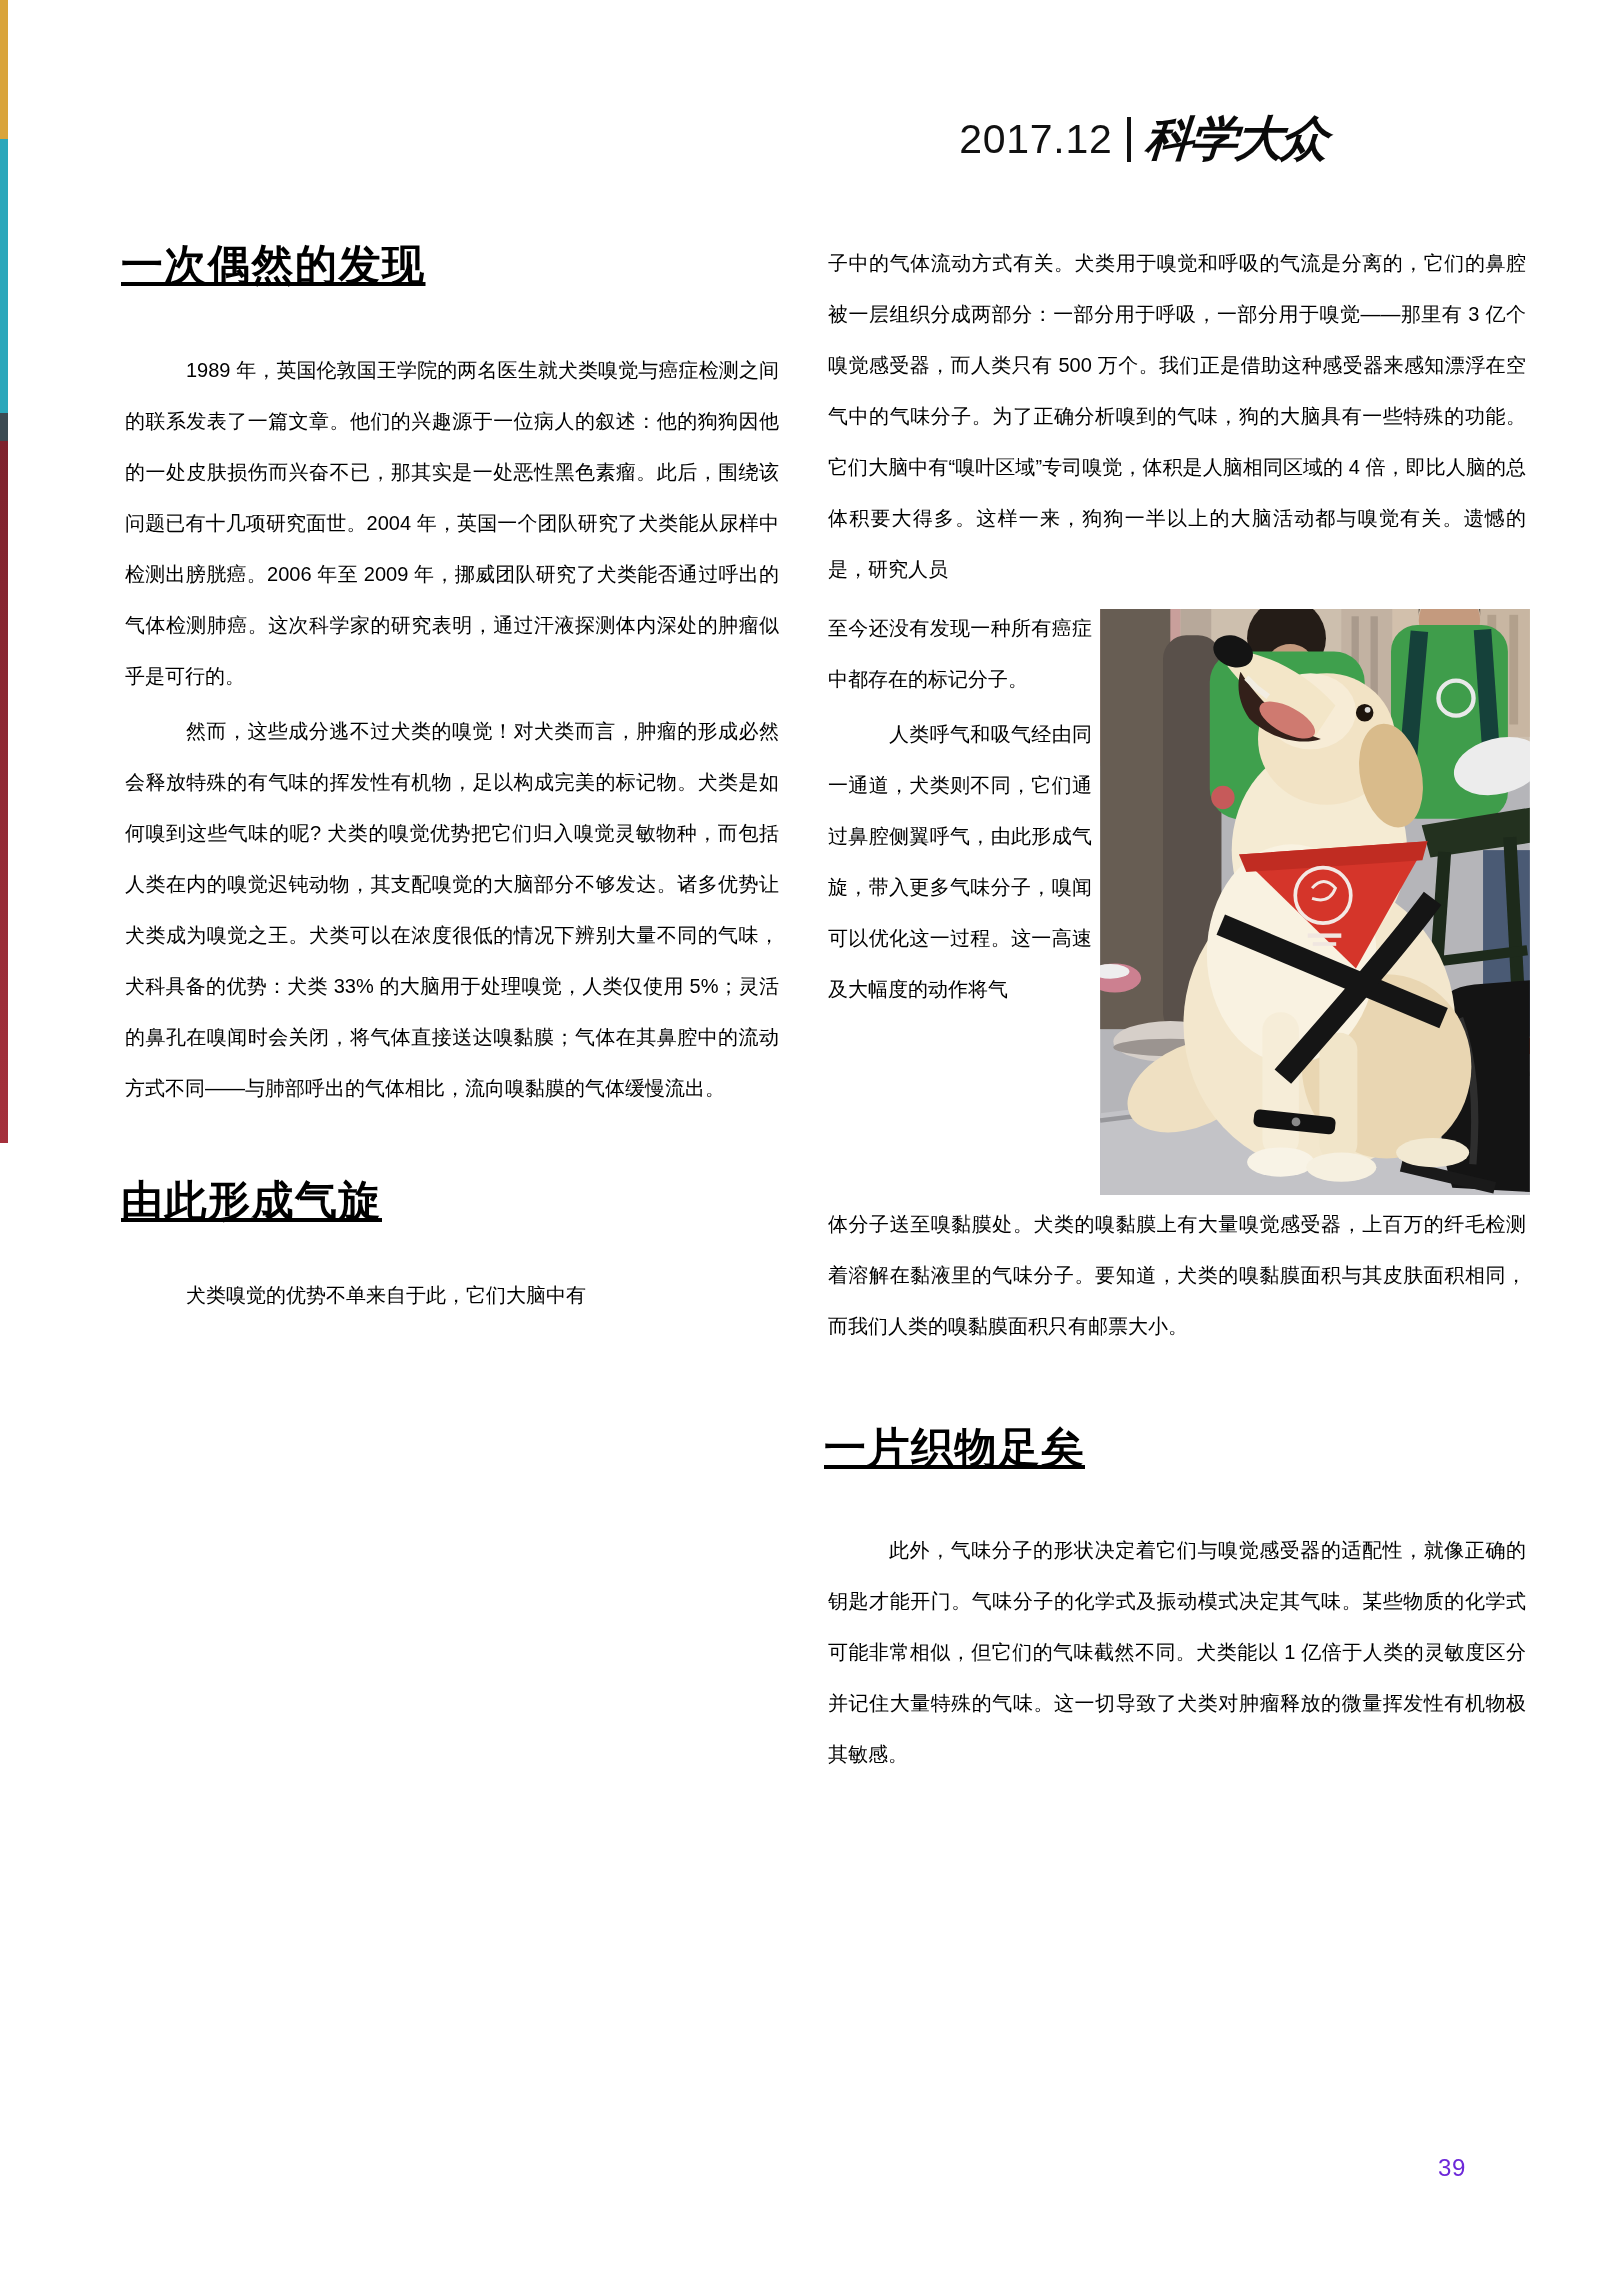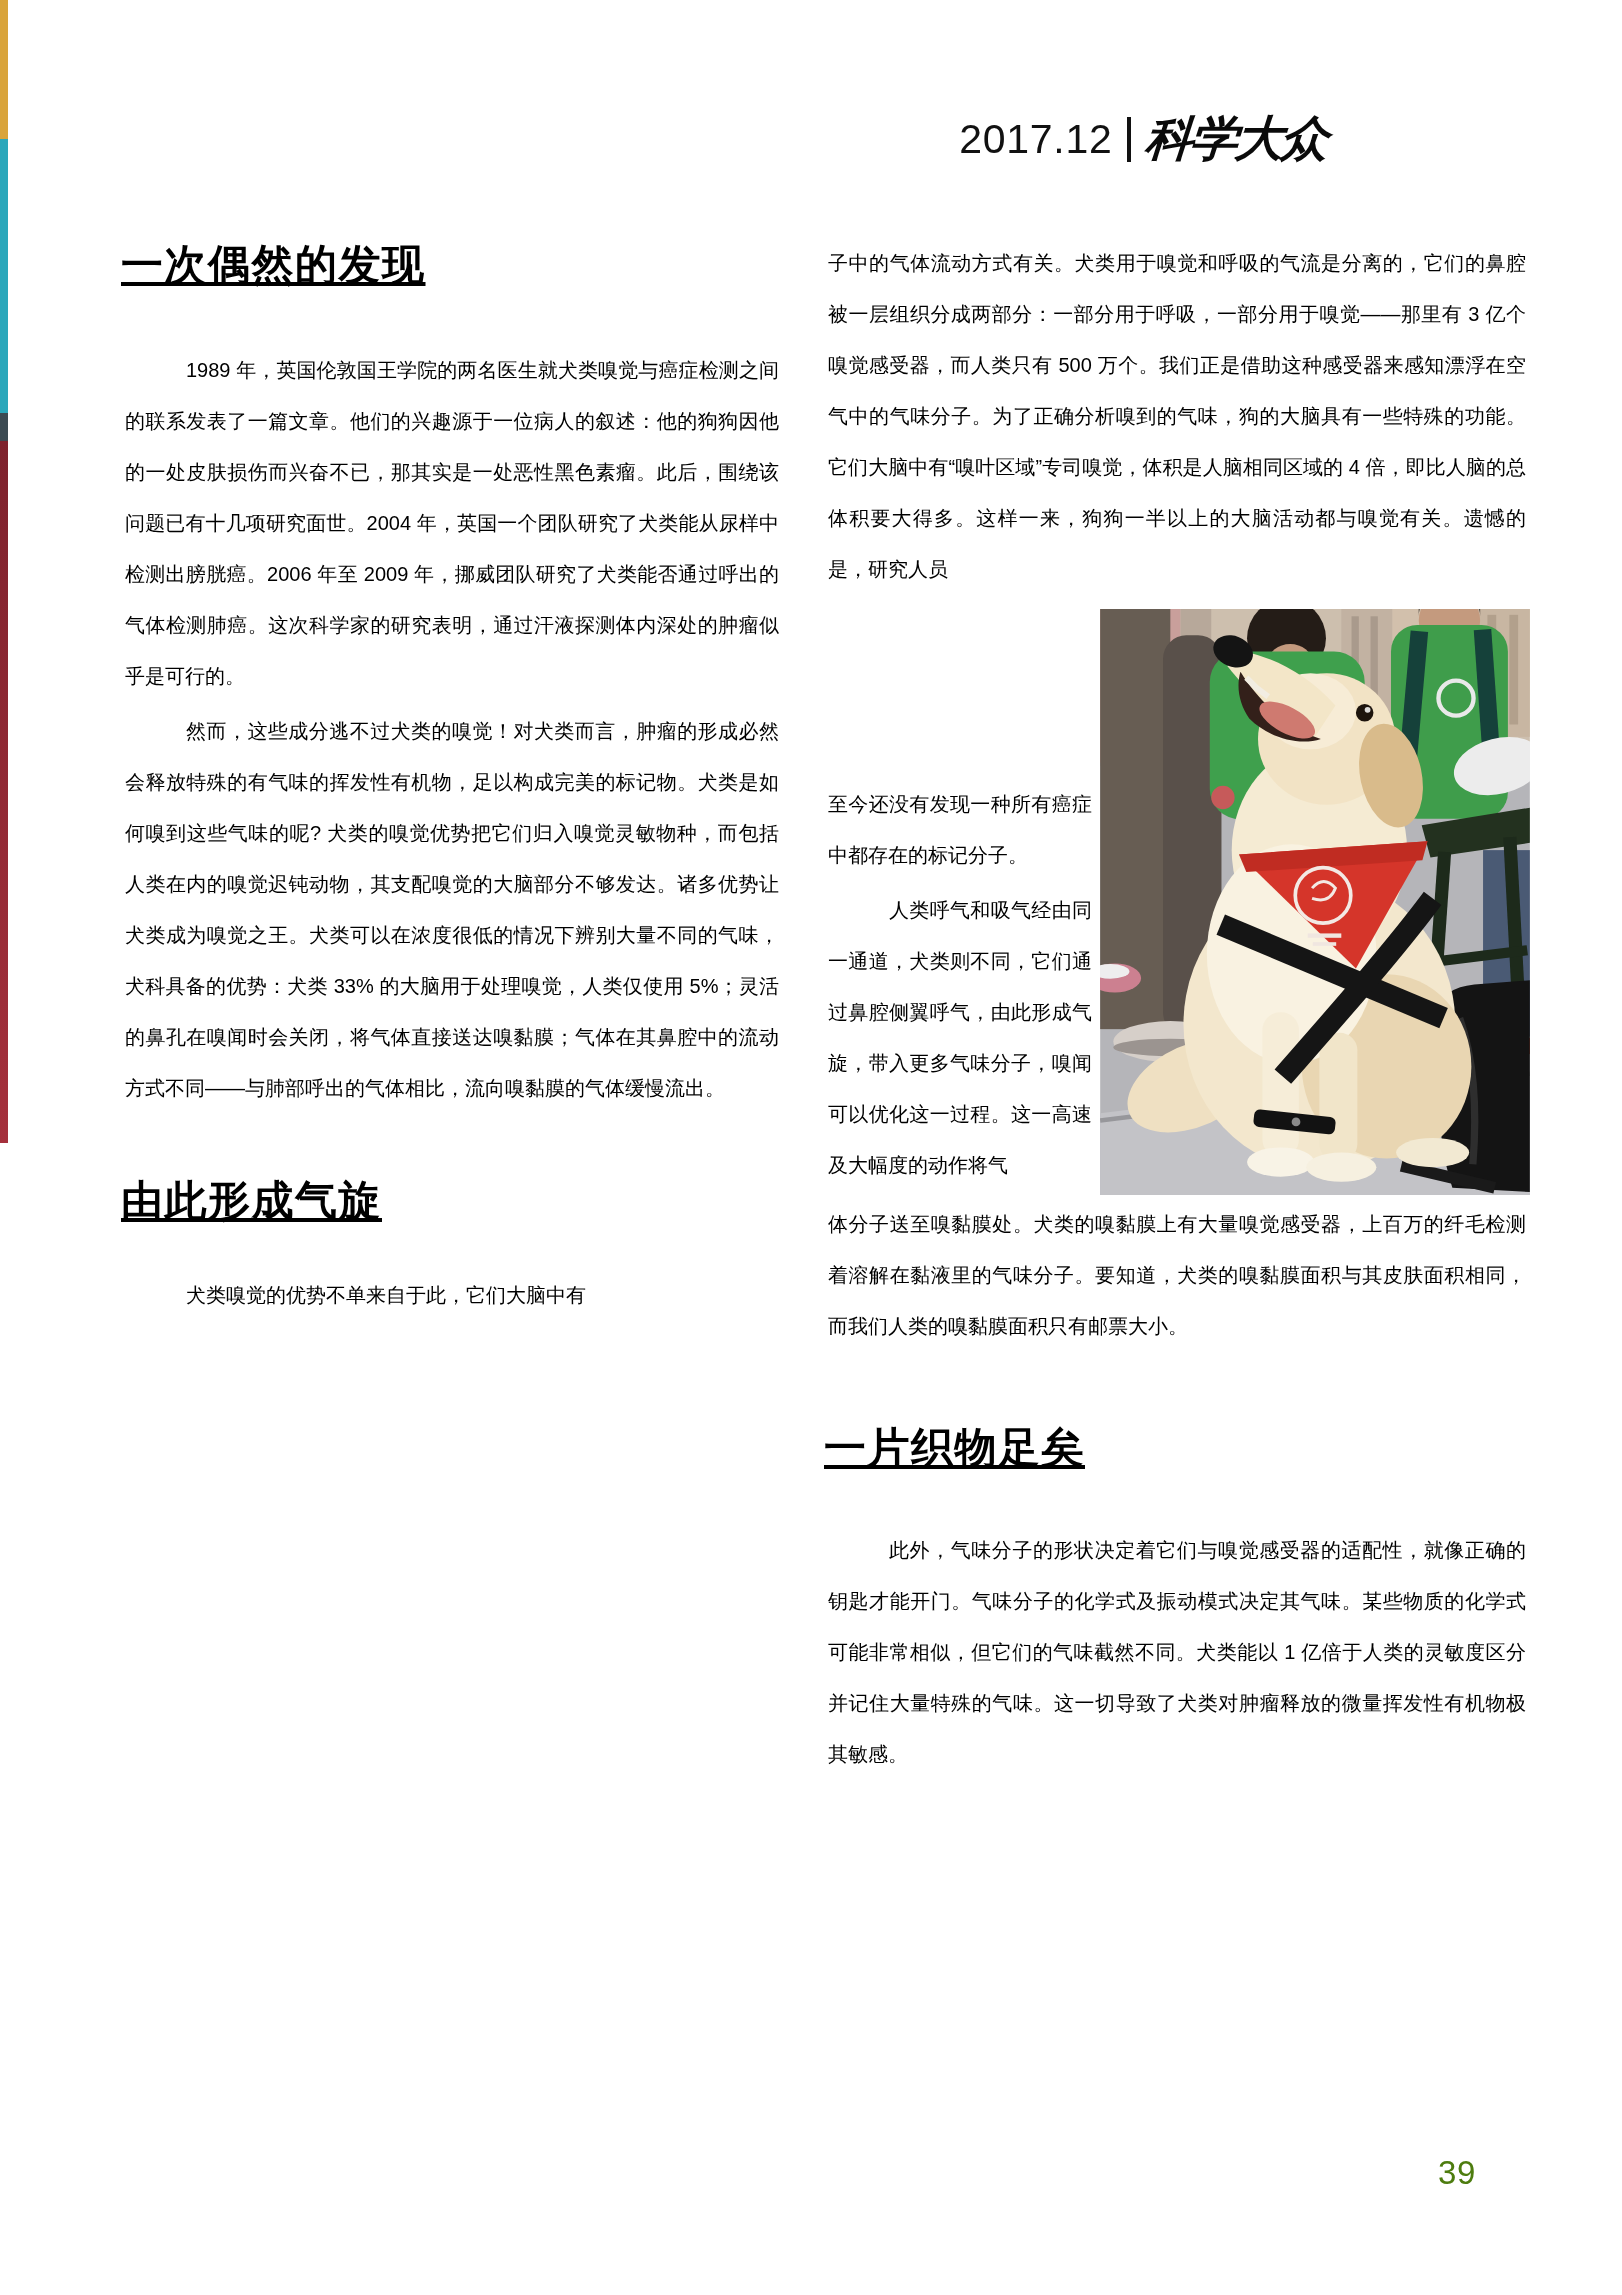--- a/index.html
+++ b/index.html
@@ -51,28 +51,28 @@
   .col-right h2.sec { margin-top: 72px; margin-bottom: 53px; }
 
   p.body {
     font-size: 20px; line-height: 51px;
     text-align: justify; text-justify: inter-character;
     margin: 4px; color: #000000;
   }
   p.indent { text-indent: 61px; }
 
   
-  .wrap-row { display: flex; gap: 4.4px; align-items: flex-end; }
+  .wrap-row { display: flex; gap: 4.4px; align-items: flex-start; }
   .wrap-text { width: 272px; flex: 0 0 272px; }
   .photo-box { width: 430px; height: 586px; flex: 0 0 430px; margin-top: 10.2px; overflow: hidden; }
   .photo-box svg { display: block; }
 
   .page-number {
     position: absolute; left: 1438px; top: 2154px;
-    font-size: 33px; color: #4d7c0f; letter-spacing: 0.7px;
+    font-size: 24px; color: #6d28d9; letter-spacing: 0.7px;
   }
 </style>
 </head>
 <body>
 
 <div class="page">
 
   <div class="edge-strip">
     <div class="seg seg-yellow"></div>
     <div class="seg seg-teal"></div>

